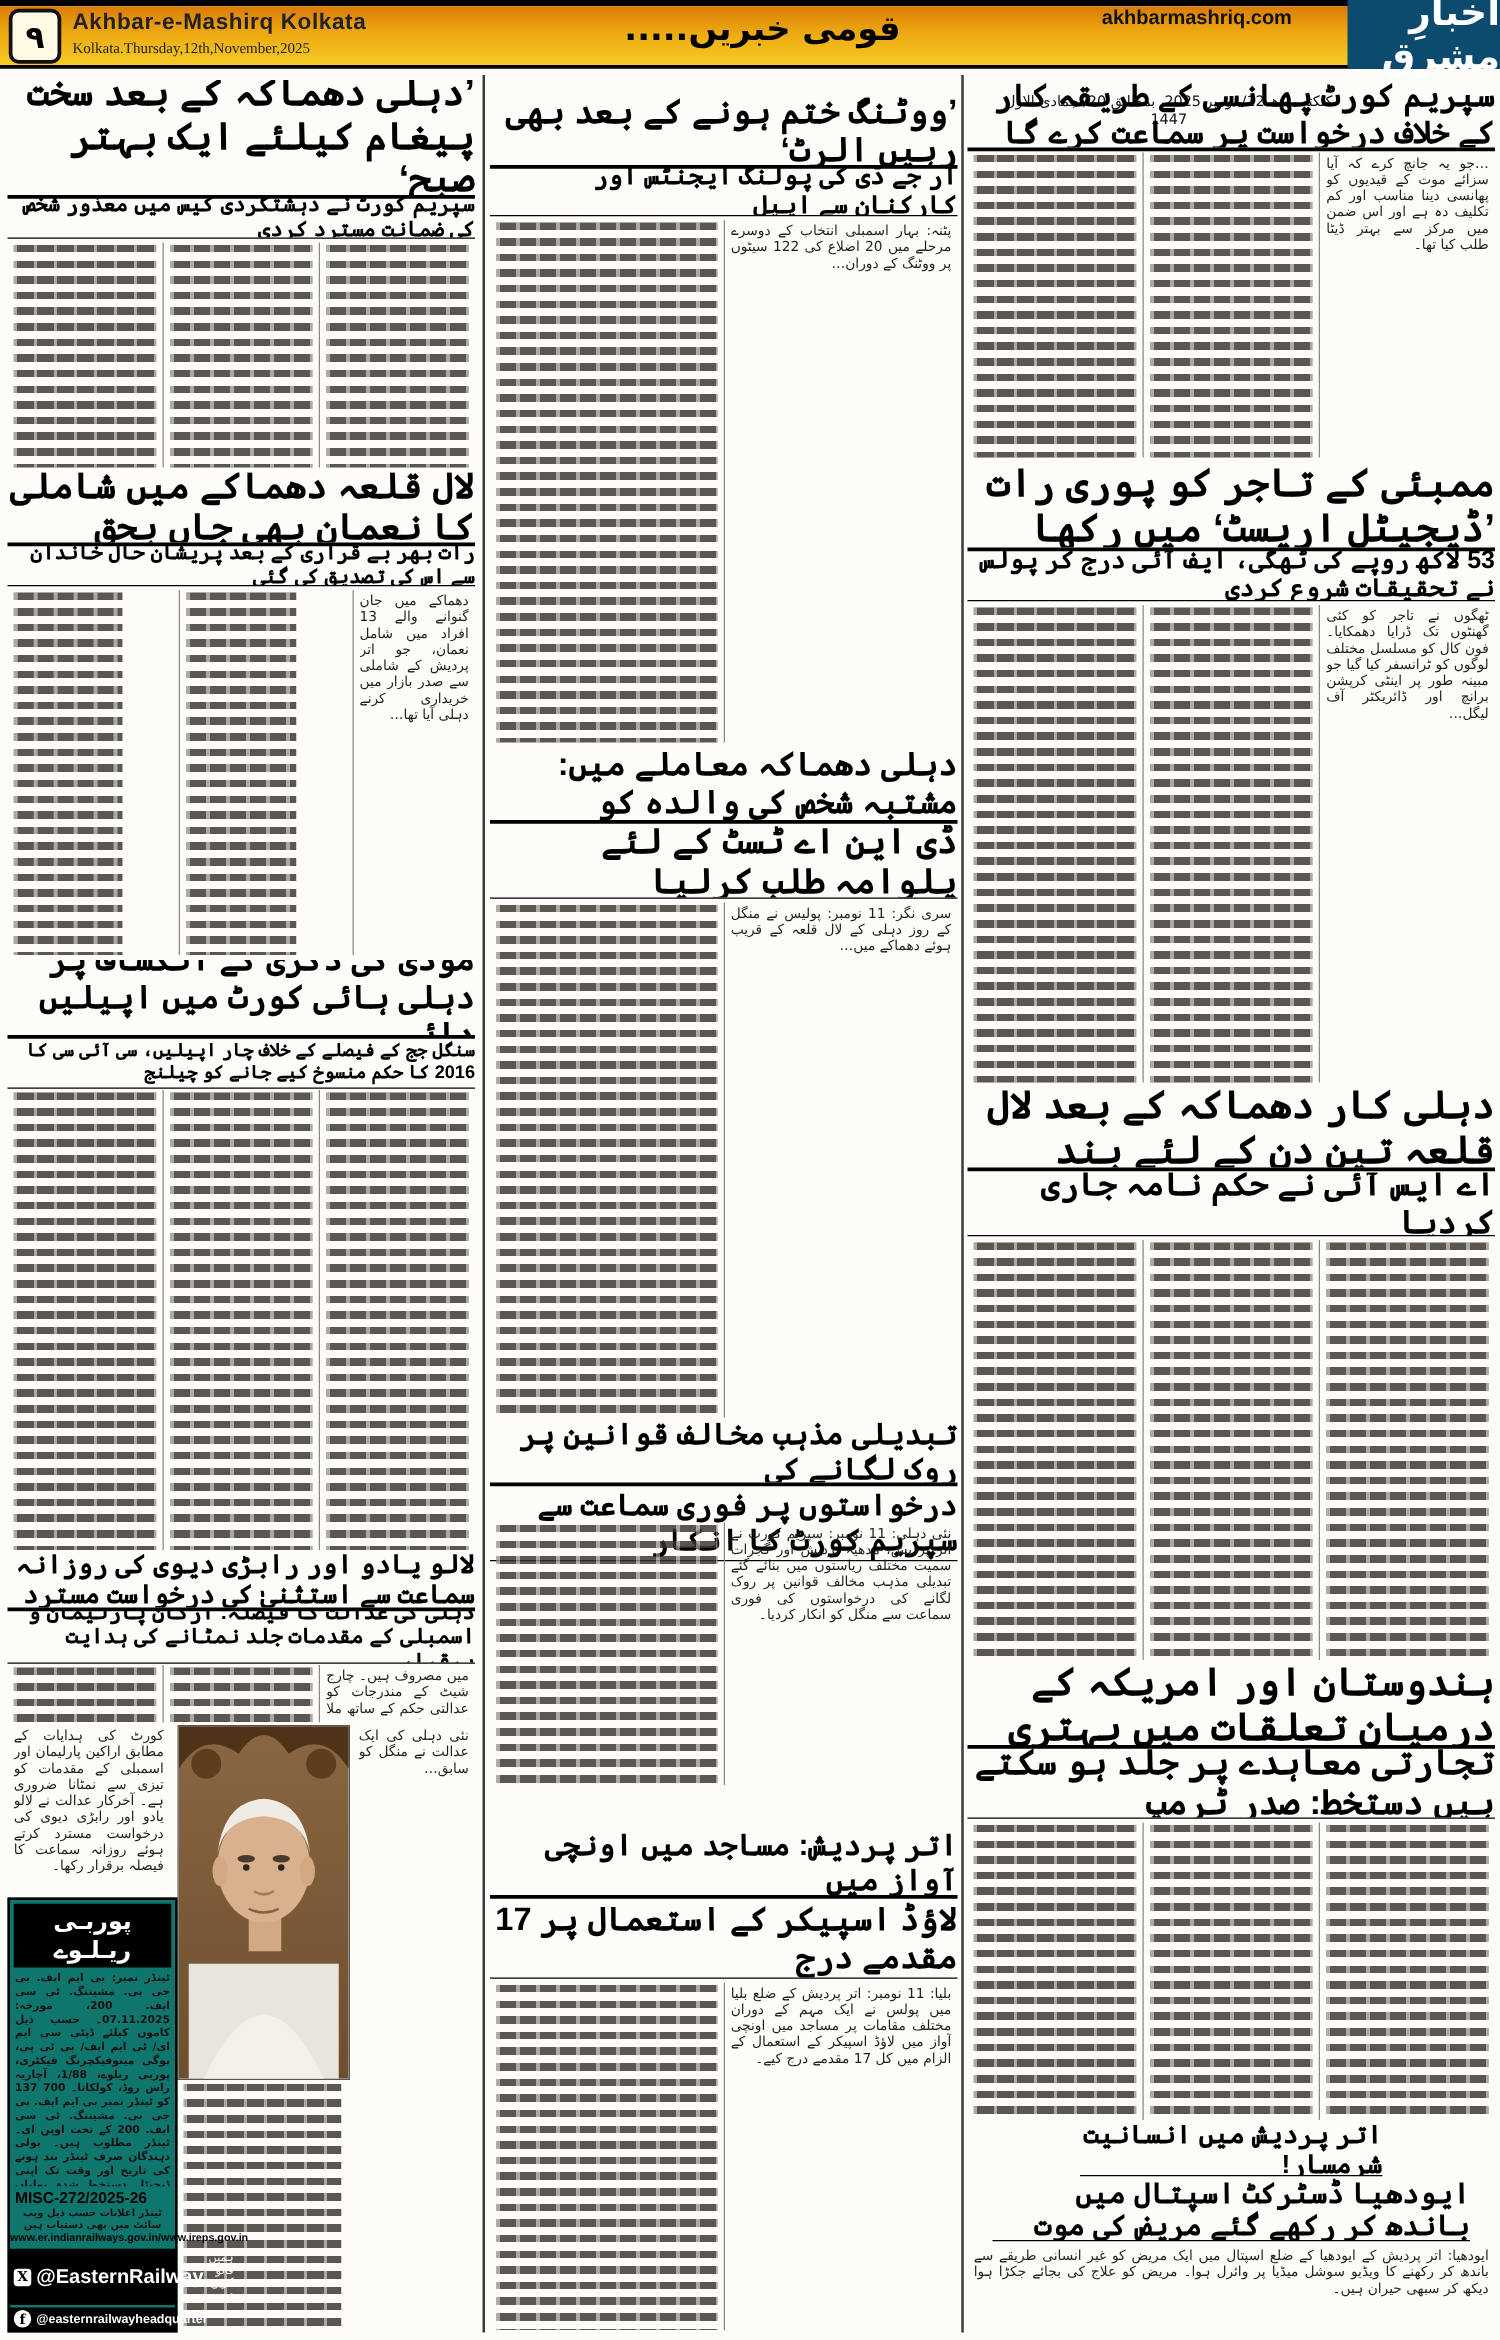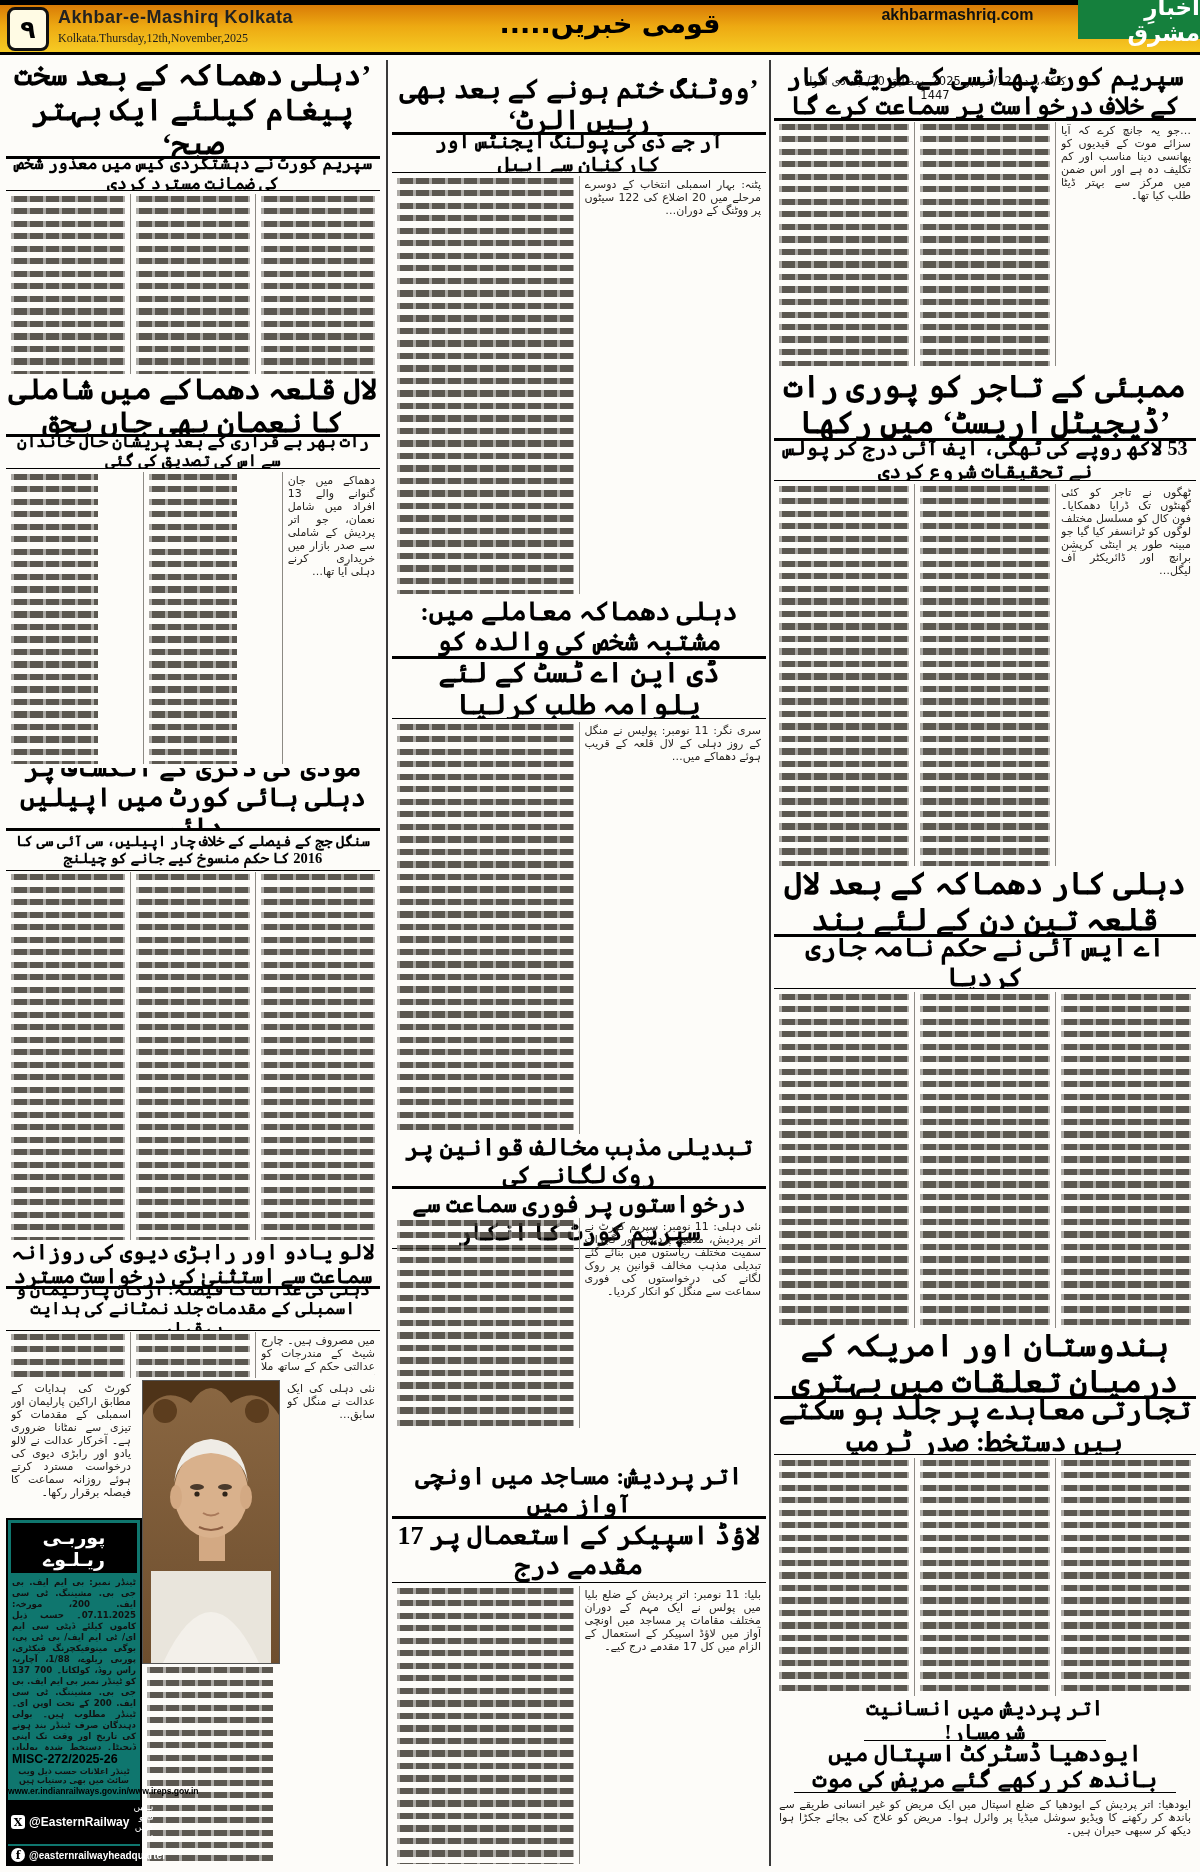--- a/index.html
+++ b/index.html
@@ -13,28 +13,28 @@
   #pgbadge{position:absolute;left:7px;top:7px;width:36px;height:38px;background:#fffbe4;border:3px solid #111;
         border-radius:8px;display:flex;align-items:center;justify-content:center;font-size:25px;font-weight:bold;color:#000;
         font-family:"DejaVu Sans",sans-serif;}
   .mast-title{position:absolute;left:58px;top:7px;font-size:18px;font-weight:bold;color:#222;letter-spacing:.5px;}
   .mast-date{position:absolute;left:58px;top:31px;font-size:12px;color:#1d1d1d;font-family:"Liberation Serif",serif;}
   .mast-section{position:absolute;left:470px;top:8px;width:280px;text-align:center;font-size:27px;font-weight:bold;
         color:#000;direction:rtl;font-family:"DejaVu Sans",sans-serif;}
   .mast-web{position:absolute;left:845px;top:6px;width:225px;text-align:center;font-size:16px;font-weight:bold;color:#111;}
   .mast-udate{position:absolute;left:800px;top:28px;width:270px;text-align:center;font-size:11.5px;color:#111;
         direction:rtl;font-family:"DejaVu Sans",sans-serif;margin-top:46px;}
-  #logo{position:absolute;left:1078px;top:0;width:122px;height:39px;background:#15803d;color:#fff;display:flex;
-        align-items:center;justify-content:center;font-size:23px;font-weight:bold;direction:rtl;
+  #logo{position:absolute;left:1078px;top:0;width:122px;height:55px;background:#0c4a6e;color:#fff;display:flex;
+        align-items:center;justify-content:center;font-size:30px;font-weight:bold;direction:rtl;
         font-family:"DejaVu Sans",sans-serif;}
   
   .vrule{position:absolute;width:2px;background:#3a3a3a;}
   
   .hl{position:absolute;display:flex;align-items:center;justify-content:center;font-weight:bold;color:#000;
-      direction:rtl;text-align:center;overflow:hidden;font-family:Liberation Serif, serif;line-height:1.15;}
+      direction:rtl;overflow:hidden;font-family:Liberation Sans, sans-serif;line-height:1.15;}
   .bb2{border-bottom:3px solid #000;}
   .bb1{border-bottom:1.5px solid #000;}
   
   .cols{position:absolute;display:flex;direction:rtl;}
   .col{flex:1;display:flex;flex-direction:row;padding:2px 5px 0 5px;border-left:1px solid #8d8a84;min-width:0;}
   .col:last-child{border-left:none;}
   .txt{font-size:11px;line-height:13px;text-align:justify;margin:0 0 3px;color:#221f1b;direction:rtl;
        font-family:"DejaVu Sans",sans-serif;overflow:hidden;}
   .greek{flex:1;opacity:.82;background-image:
        repeating-linear-gradient(90deg,rgba(253,252,249,.5) 0 3px,transparent 3px 16px),
@@ -45,21 +45,21 @@
   #ad{position:absolute;left:6px;top:1518px;width:132px;height:344px;border:2px solid #000;background:#0f766e;
       display:flex;flex-direction:column;}
   #ad-banner{margin:3px;background:#000;color:#fff;text-align:center;font-size:19px;font-weight:bold;direction:rtl;
       padding:3px 0;font-family:"DejaVu Sans",sans-serif;letter-spacing:2px;}
   #ad-body{flex:1;margin:1px 4px;font-size:8.6px;line-height:11px;font-weight:bold;text-align:justify;direction:rtl;
       color:#111;font-family:"DejaVu Sans",sans-serif;overflow:hidden;}
   #ad-ref{font-size:12.5px;font-weight:bold;color:#000;padding:1px 4px;direction:ltr;}
   #ad-note{font-size:8px;font-weight:bold;text-align:center;direction:rtl;color:#111;font-family:"DejaVu Sans",sans-serif;}
   #ad-urls{font-size:8.6px;font-weight:bold;text-align:right;color:#000;padding:1px 0 2px;}
   .ad-strip{background:#000;color:#fff;display:flex;align-items:center;gap:4px;padding:2px 3px;margin-top:2px;}
-  .ad-strip .handle{font-size:12px;font-weight:bold;}
+  .ad-strip .handle{font-size:16px;font-weight:bold;}
   .ad-strip .follow{font-size:9px;direction:rtl;font-family:"DejaVu Sans",sans-serif;}
   .sicon{width:14px;height:14px;background:#fff;color:#000;border-radius:3px;display:flex;align-items:center;
       justify-content:center;font-size:11px;font-weight:bold;flex:0 0 auto;font-family:"DejaVu Serif",serif;}
   .sicon.round{border-radius:50%;}
 </style>
 </head>
 <body>
 
 <div id="page">
 

